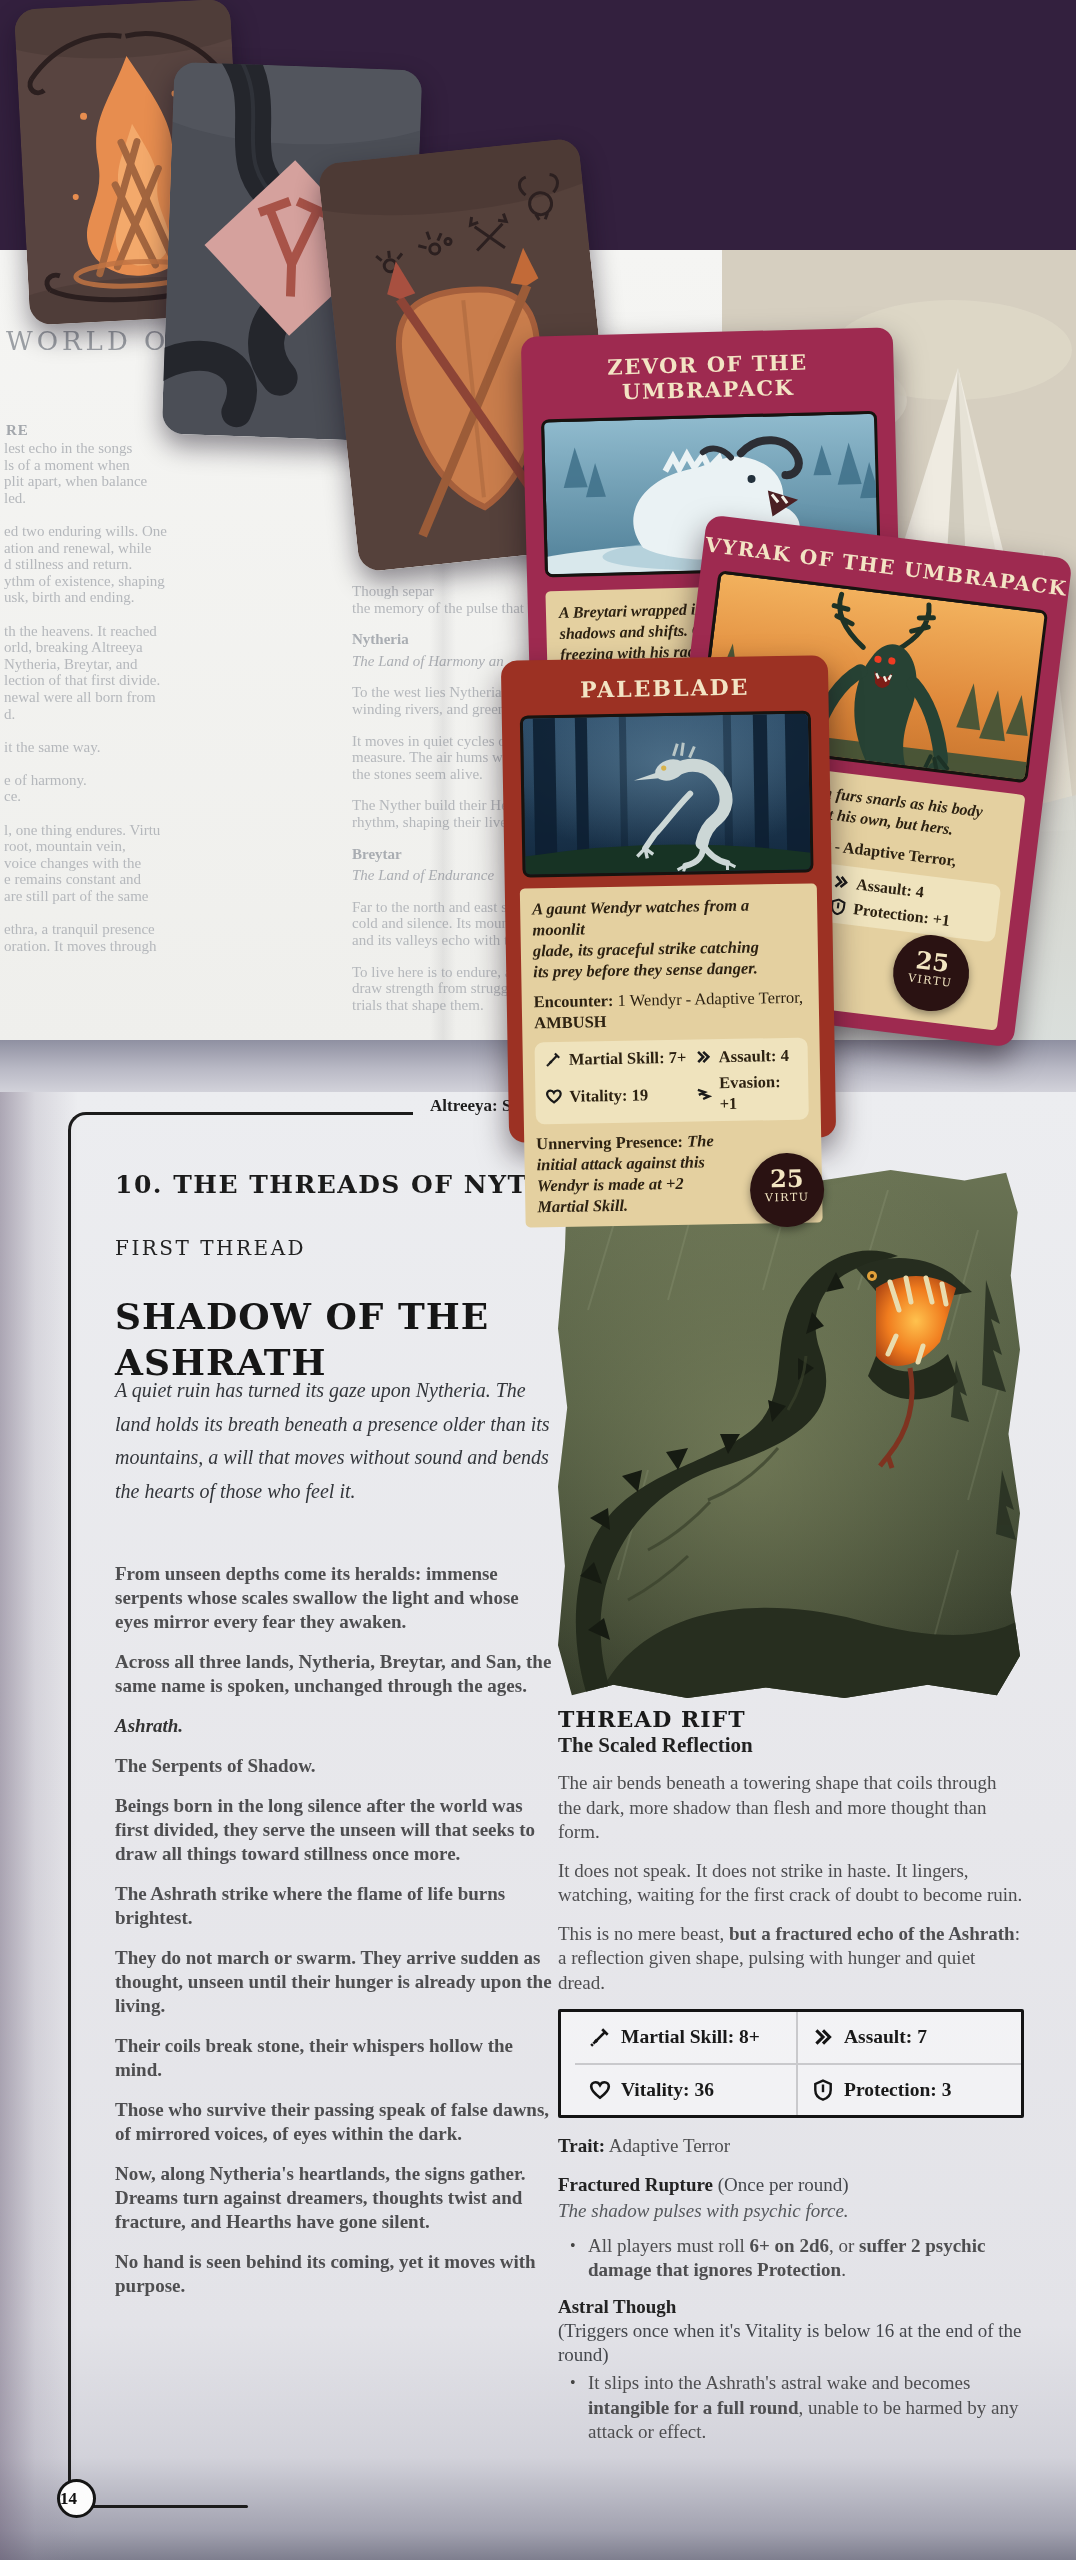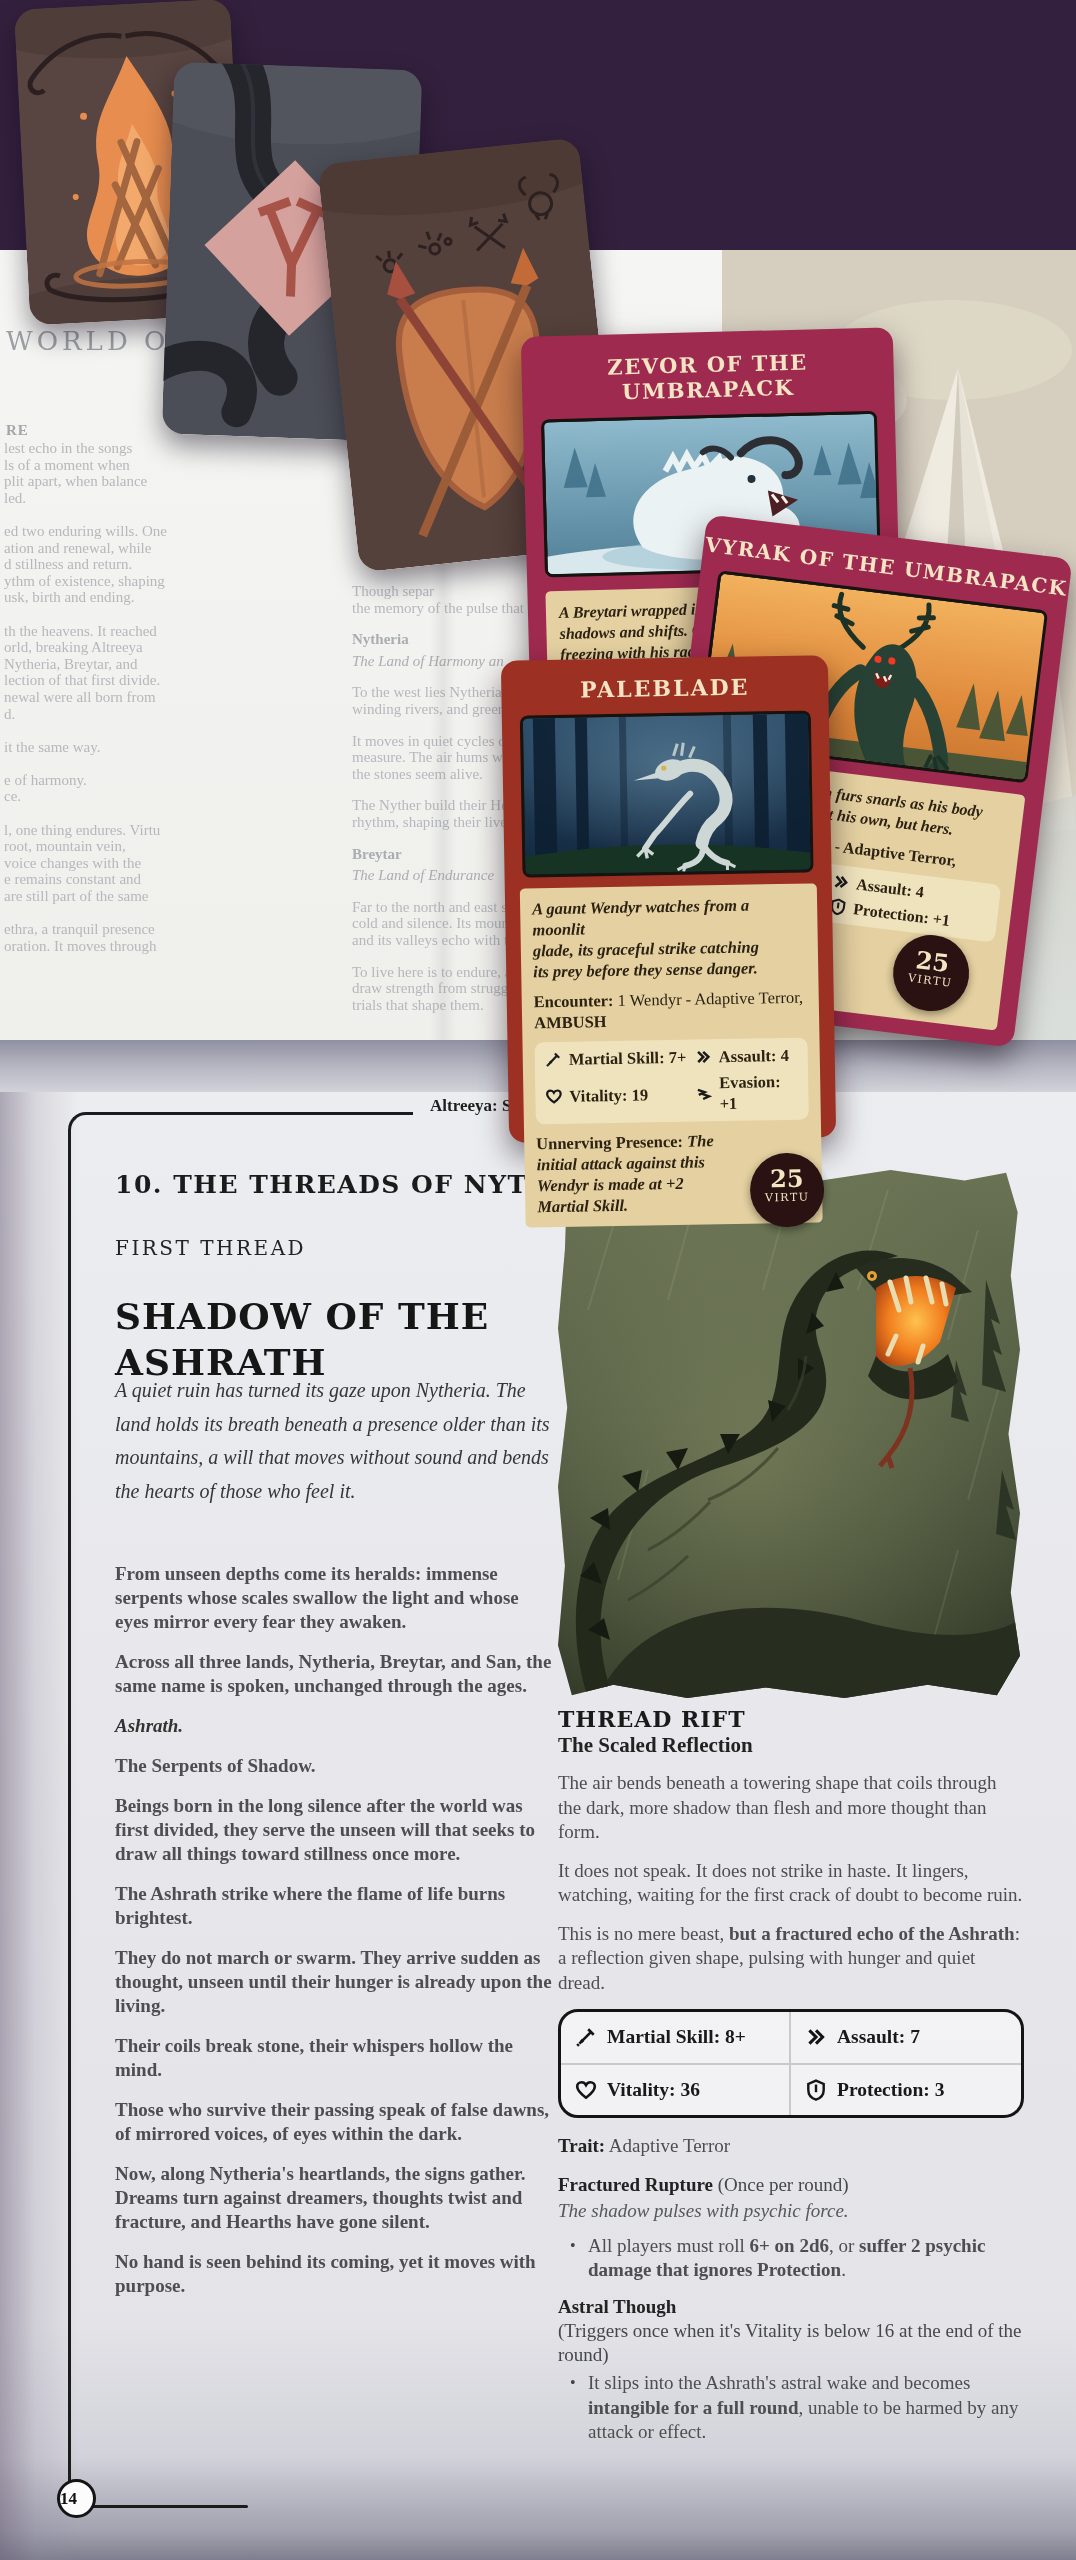--- a/index.html
+++ b/index.html
@@ -49,21 +49,21 @@
   .intro{position:absolute;left:115px;top:282px;width:448px;font-style:italic;font-size:20px;line-height:33.5px;color:#33363b;}
   .lcol{position:absolute;left:115px;top:470px;width:440px;font-size:19px;line-height:24px;color:#4e4e50;}
   .lcol p{margin:0 0 16px 0;font-weight:bold;}
   .lcol .bi{font-weight:bold;font-style:italic;color:#333;}
   .dragon{position:absolute;left:558px;top:78px;width:462px;height:528px;
     clip-path:polygon(2% 1.5%,10% 0%,24% 2%,40% .5%,57% 2%,72% 0%,88% 2%,97% .5%,99.5% 8%,98% 20%,100% 34%,97.5% 50%,100% 65%,98% 80%,100% 92%,95% 99.5%,80% 97.5%,62% 100%,45% 98%,28% 100%,12% 97.5%,3% 99.5%,0% 90%,1.5% 75%,0% 60%,2% 45%,0% 30%,1.5% 15%);}
   .rcol{position:absolute;left:558px;top:614px;width:466px;font-size:19px;line-height:24.5px;color:#4e4e50;}
   .rcol .rh{font-family:"DejaVu Serif",serif;font-weight:bold;font-size:22px;letter-spacing:1px;color:#1a1a1a;line-height:26px;}
   .rcol .rsub{font-weight:bold;font-size:21px;color:#222;line-height:26px;margin-bottom:13px;}
   .rcol p{margin:0 0 14px 0;}
-  .statbox{border:3px solid #141414;border-radius:20px;background:rgba(253,253,253,.55);display:grid;grid-template-columns:1fr 1fr;margin:4px 0 16px 0;}
+  .statbox{border:3px solid #141414;border-radius:2px;background:rgba(253,253,253,.55);display:grid;grid-template-columns:1fr 1fr;margin:4px 0 16px 0;padding-left:14px;}
   .statbox .cell{padding:13px 14px;display:flex;align-items:center;gap:10px;font-weight:bold;font-size:19.5px;color:#191919;}
   .statbox .c1{border-right:2px solid #c9c9cc;}
   .statbox .r1{border-bottom:2px solid #c9c9cc;}
   .traitline{margin:0 0 14px 0;}
   .abh{font-weight:bold;color:#222;}
   .itgray{font-style:italic;color:#55585c;margin:2px 0 10px 0;}
   .bullets{margin:0 0 12px 0;padding-left:30px;list-style:none;}
   .bullets li{position:relative;margin-bottom:6px;}
   .bullets li:before{content:"•";position:absolute;left:-18px;top:0;font-size:16px;color:#444;}
   .paren{color:#44474c;}

